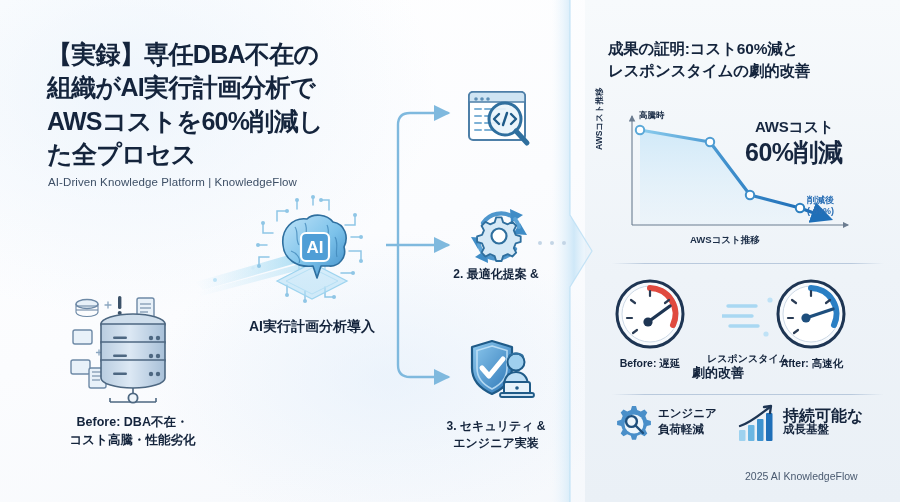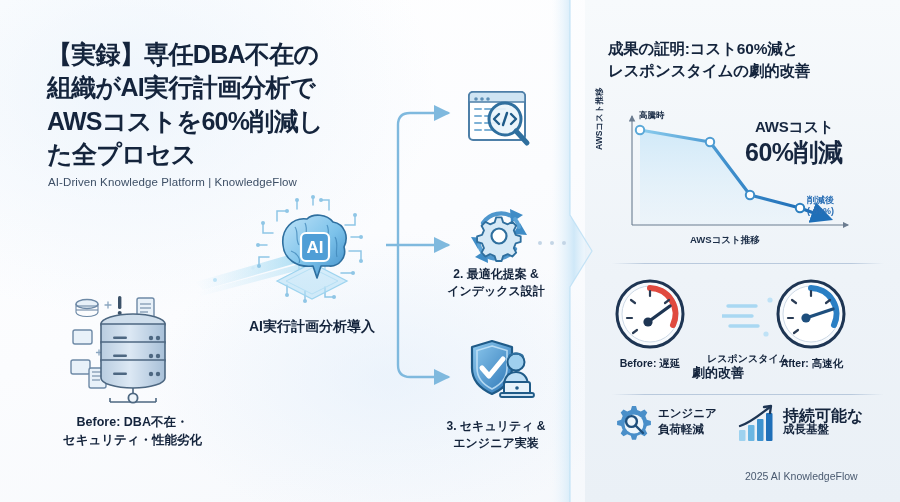--- a/index.html
+++ b/index.html
@@ -312,21 +312,21 @@
 
     <g stroke="#4d6781" stroke-width="1.6" fill="none">
       <line x1="71" y1="98" x2="71" y2="106"></line>
       <line x1="48" y1="112" x2="94" y2="112"></line>
       <line x1="48" y1="108" x2="48" y2="112"></line>
       <line x1="94" y1="108" x2="94" y2="112"></line>
     </g>
     <circle cx="71" cy="108" r="4.6" fill="#eef5fb" stroke="#4d6781" stroke-width="1.8"></circle>
   </svg>
   <div class="db-lbl1">Before: DBA不在・</div>
-  <div class="db-lbl2">セキュリティ・性能劣化</div>
+  <div class="db-lbl2">コスト高騰・性能劣化</div>
 
   <svg class="beam" viewBox="0 0 130 70">
     <defs>
       <linearGradient id="beamG" x1="0" y1="0" x2="1" y2="0">
         <stop offset="0%" stop-color="#bfe6f8" stop-opacity="0"></stop>
         <stop offset="100%" stop-color="#8fd2ef" stop-opacity=".9"></stop>
       </linearGradient>
     </defs>
     <path d="M0,52 L118,18 L126,26 L8,60 Z" fill="url(#beamG)"></path>
     <path d="M2,62 L112,32 L116,37 L6,66 Z" fill="url(#beamG)" opacity=".55"></path>
@@ -458,21 +458,20 @@
       <path d="M56,24 A20,20 0 0,0 52,16"></path>
       <path d="M16,42 A20,20 0 0,0 20,50"></path>
     </g>
     <path d="M33,16 h6 l1.6,5.4 l5,2.1 l5,-2.6 l4.2,4.2 l-2.6,5 l2.1,5 l5.4,1.6 v6 l-5.4,1.6 l-2.1,5 l2.6,5
              l-4.2,4.2 l-5,-2.6 l-5,2.1 l-1.6,5.4 h-6 l-1.6,-5.4 l-5,-2.1 l-5,2.6 l-4.2,-4.2 l2.6,-5 l-2.1,-5
              l-5.4,-1.6 v-6 l5.4,-1.6 l2.1,-5 l-2.6,-5 l4.2,-4.2 l5,2.6 l5,-2.1 z" fill="#d6e9f6" stroke="#2f6f9e" stroke-width="2" stroke-linejoin="round" transform="translate(0,-4) scale(0.92) translate(3,4)"></path>
     <circle cx="36" cy="33" r="7.5" fill="#ffffff" stroke="#2f6f9e" stroke-width="2.2"></circle>
   </svg>
   <div class="step-txt s2t">
     <div>2. 最適化提案 &amp;</div>
-    <div>インデックス設計</div>
   </div>
 
   <svg class="step-icon s3i" viewBox="0 0 72 66">
     <defs>
       <linearGradient id="shieldG" x1="0" y1="0" x2="1" y2="1">
         <stop offset="0%" stop-color="#8fcaef"></stop>
         <stop offset="100%" stop-color="#2a74b5"></stop>
       </linearGradient>
     </defs>
     <path d="M26,3 L46,9 V30 C46,43 37,51 26,56 C15,51 6,43 6,30 V9 Z" fill="url(#shieldG)" stroke="#1f5b88" stroke-width="2.2" stroke-linejoin="round"></path>

